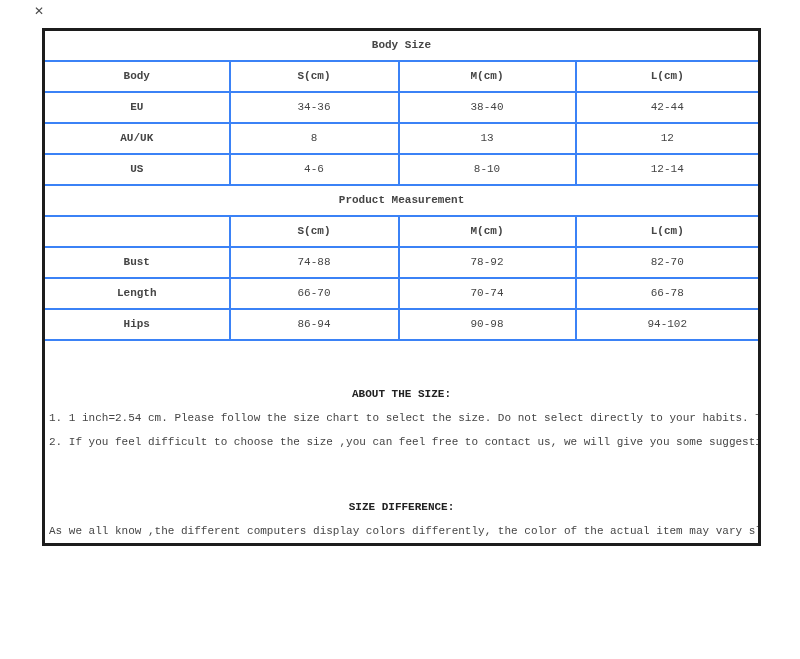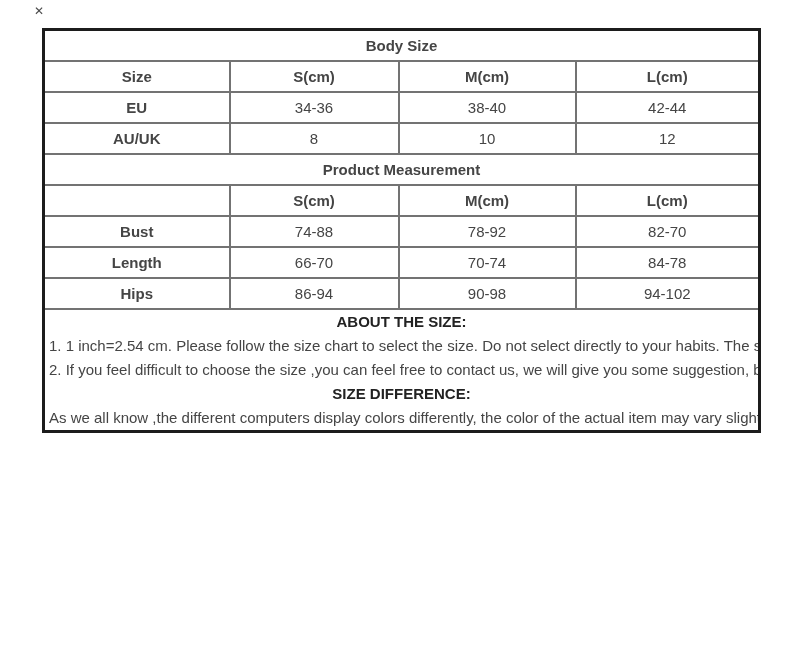--- a/index.html
+++ b/index.html
@@ -12,71 +12,77 @@
     font-size:12px; color:#4a4a4a; text-align:center;
     cursor:pointer; user-select:none;
   }
 
   table.size-chart {
     position:absolute; left:42px; top:28px; width:716px;
     border-collapse:collapse; table-layout:fixed;
     border:3px solid #1c1c1c;
   }
   table.size-chart td {
-    border:2px solid #737373;
+    border:2px solid #3b82f6;
     height:31px;
     text-align:center; vertical-align:middle;
-    font-size:15px; color:#454545;
+    font-size:11px; color:#454545;
     padding:0 4px;
-    overflow:hidden; white-space:nowrap;
+    overflow:hidden; white-space:nowrap;font-family:Liberation Mono, monospace;
   }
   td.b { font-weight:bold; color:#222222; }
 
   td.notes-cell {
     height:auto; padding:3px 6px 5px 6px;
     white-space:normal; line-height:24px;
     font-size:14.6px; color:#3d3d3d;
   }
   .notes-line { text-align:center; }
-  .notes-title { font-weight:bold; color:#222222; }
+  .notes-title { font-weight:bold; color:#222222;margin-top:41px; }
 </style>
 </head>
 <body>
 
 <div class="close-btn">✕</div>
 
 <table class="size-chart">
   <colgroup>
     <col style="width:186px">
       <col style="width:169px">
       <col style="width:177px">
       <col style="width:184px">
   </colgroup>
 
   <tbody>
       <tr>
     <td colspan="4" class="b">Body Size</td>
   </tr>
   <tr>
-    <td class="b">Size</td>
+    <td class="b">Body</td>
     <td class="b">S(cm)</td>
     <td class="b">M(cm)</td>
     <td class="b">L(cm)</td>
   </tr>
   <tr>
     <td class="b">EU</td>
     <td>34-36</td>
     <td>38-40</td>
     <td>42-44</td>
   </tr>
   <tr>
     <td class="b">AU/UK</td>
     <td>8</td>
-    <td>10</td>
+    <td>13</td>
     <td>12</td>
+  </tr>
+  <tr>
+    <td class="b">US</td>
+    <td>4-6</td>
+    <td>8-10</td>
+    <td>12-14</td>
   </tr>
 
   <tr>
     <td colspan="4" class="b">Product Measurement</td>
   </tr>
   <tr>
     <td></td>
     <td class="b">S(cm)</td>
     <td class="b">M(cm)</td>
     <td class="b">L(cm)</td>
@@ -84,21 +90,21 @@
   <tr>
     <td class="b">Bust</td>
     <td>74-88</td>
     <td>78-92</td>
     <td>82-70</td>
   </tr>
   <tr>
     <td class="b">Length</td>
     <td>66-70</td>
     <td>70-74</td>
-    <td>84-78</td>
+    <td>66-78</td>
   </tr>
   <tr>
     <td class="b">Hips</td>
     <td>86-94</td>
     <td>90-98</td>
     <td>94-102</td>
   </tr>
 
   <tr>
     <td colspan="4" class="notes-cell">

